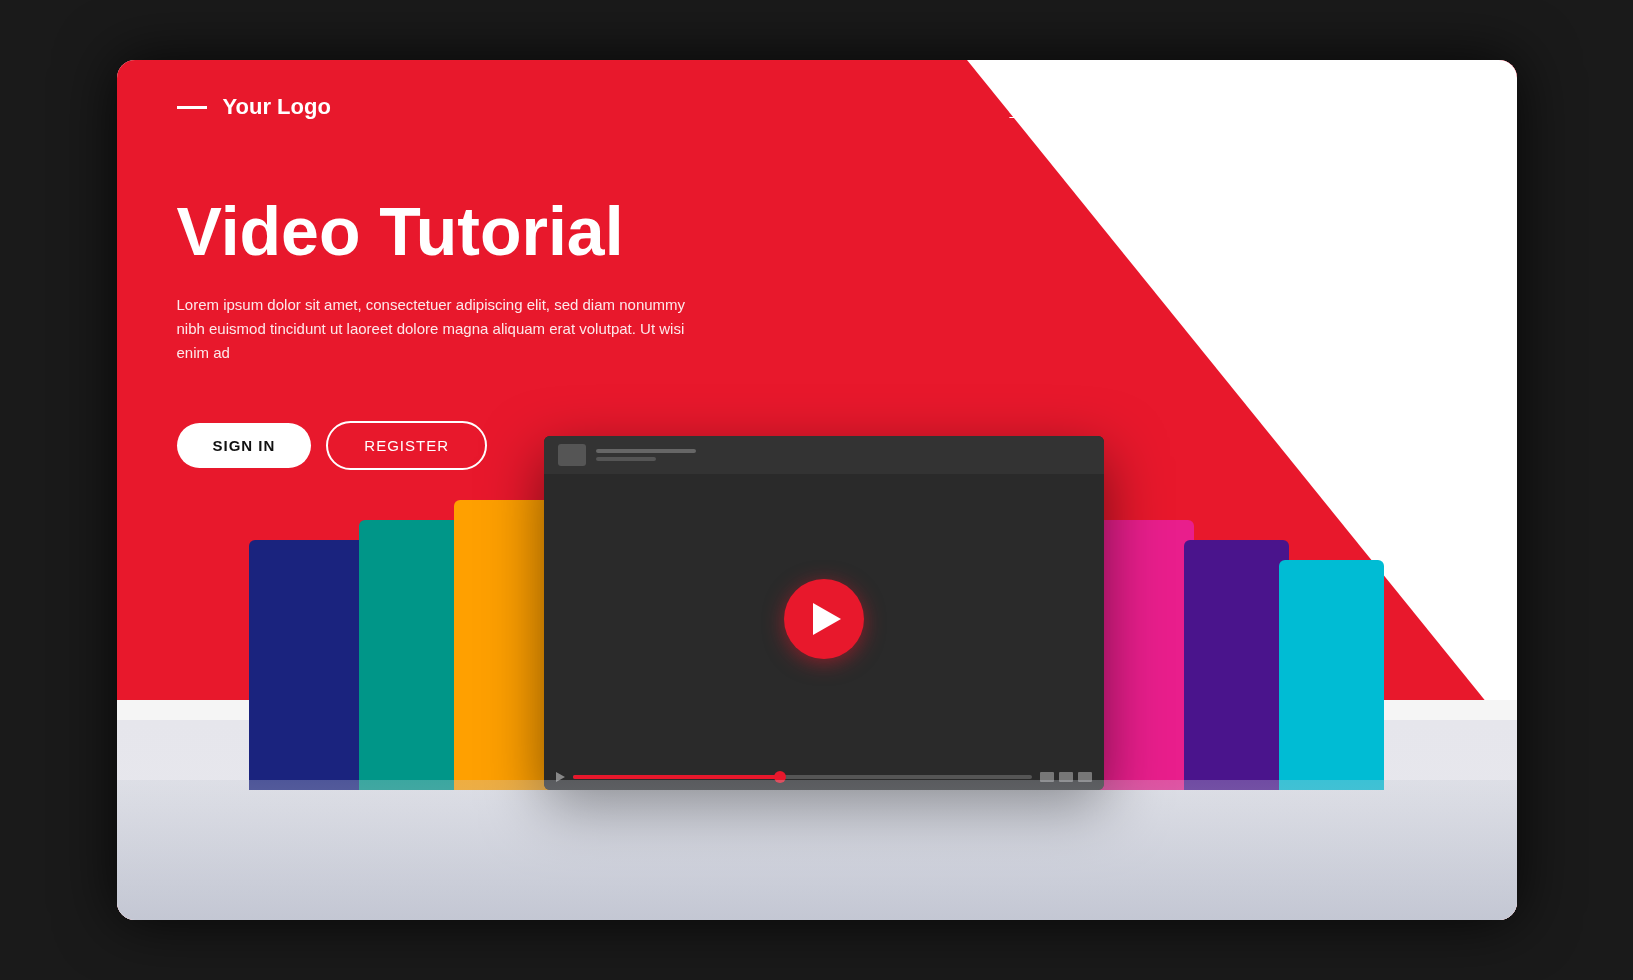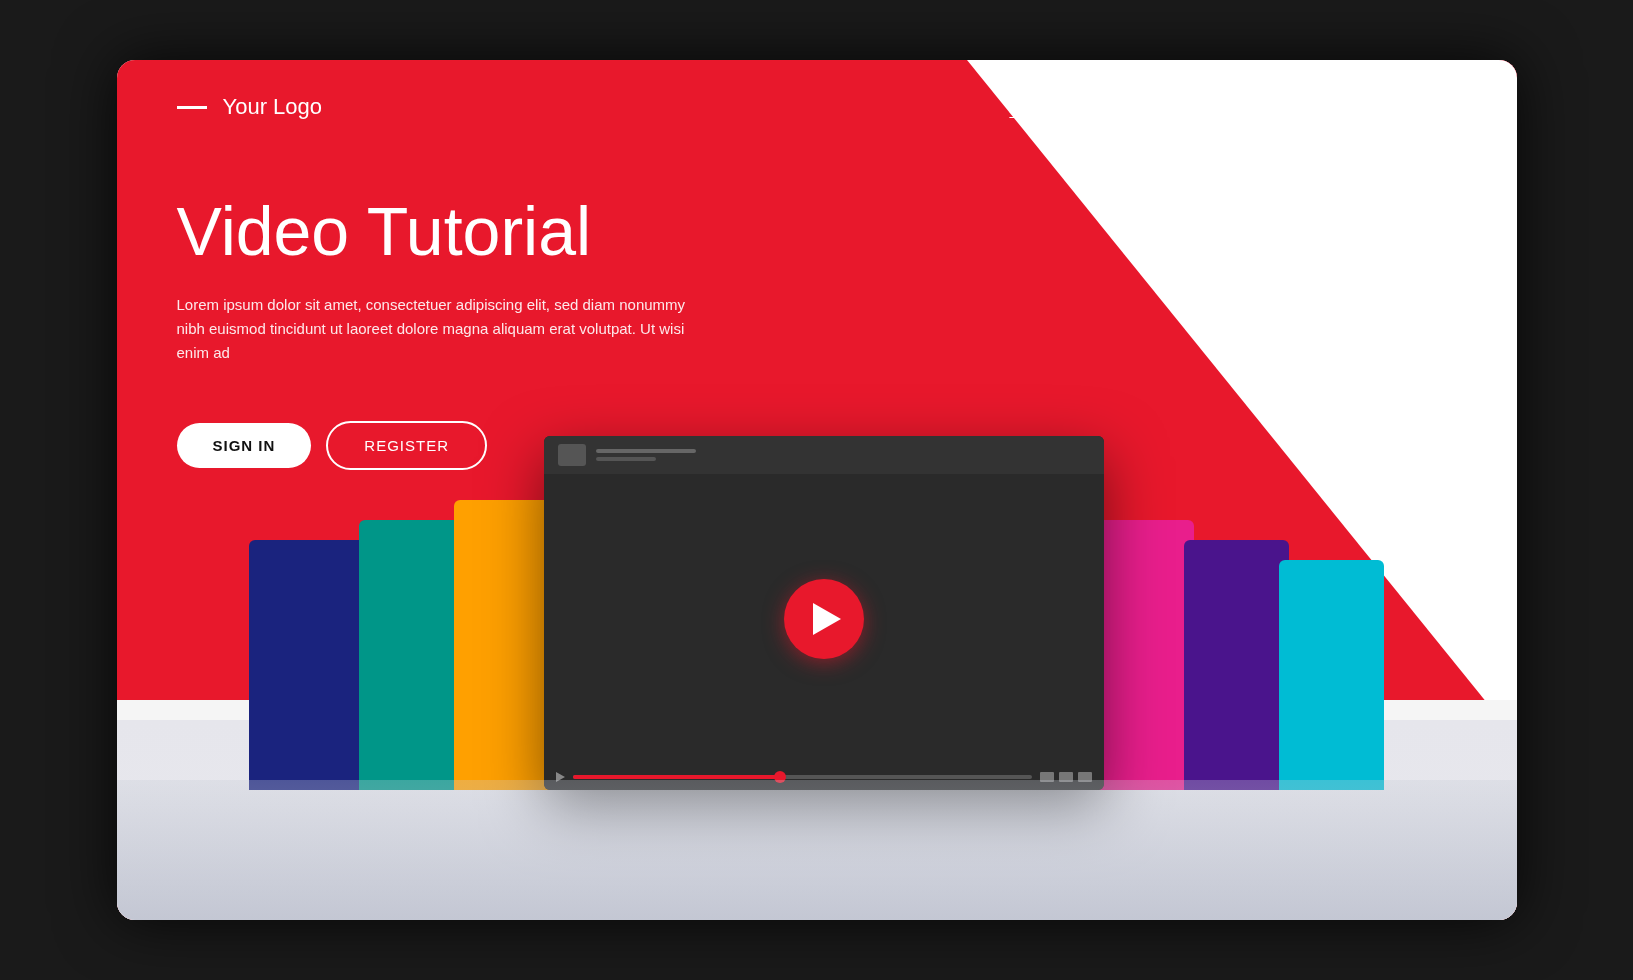--- a/index.html
+++ b/index.html
@@ -97,21 +97,21 @@
       justify-content: space-between;
       padding: 28px 60px;
     }
 
     .logo {
       display: flex;
       align-items: center;
       gap: 10px;
       color: #fff;
       font-size: 22px;
-      font-weight: 400;
+      font-weight: 700;
     }
 
     .logo-dash {
       width: 30px;
       height: 3px;
       background: #fff;
       display: inline-block;
       margin-right: 6px;
     }
 
@@ -158,21 +158,21 @@
     
     .hero {
       position: relative;
       z-index: 10;
       padding: 40px 60px 0;
     }
 
     .hero-title {
       color: #fff;
       font-size: 68px;
-      font-weight: 400;
+      font-weight: 700;
       line-height: 1.1;
       margin-bottom: 24px;
       max-width: 600px;
     }
 
     .hero-desc {
       color: rgba(255,255,255,0.9);
       font-size: 15px;
       line-height: 1.6;
       max-width: 520px;

